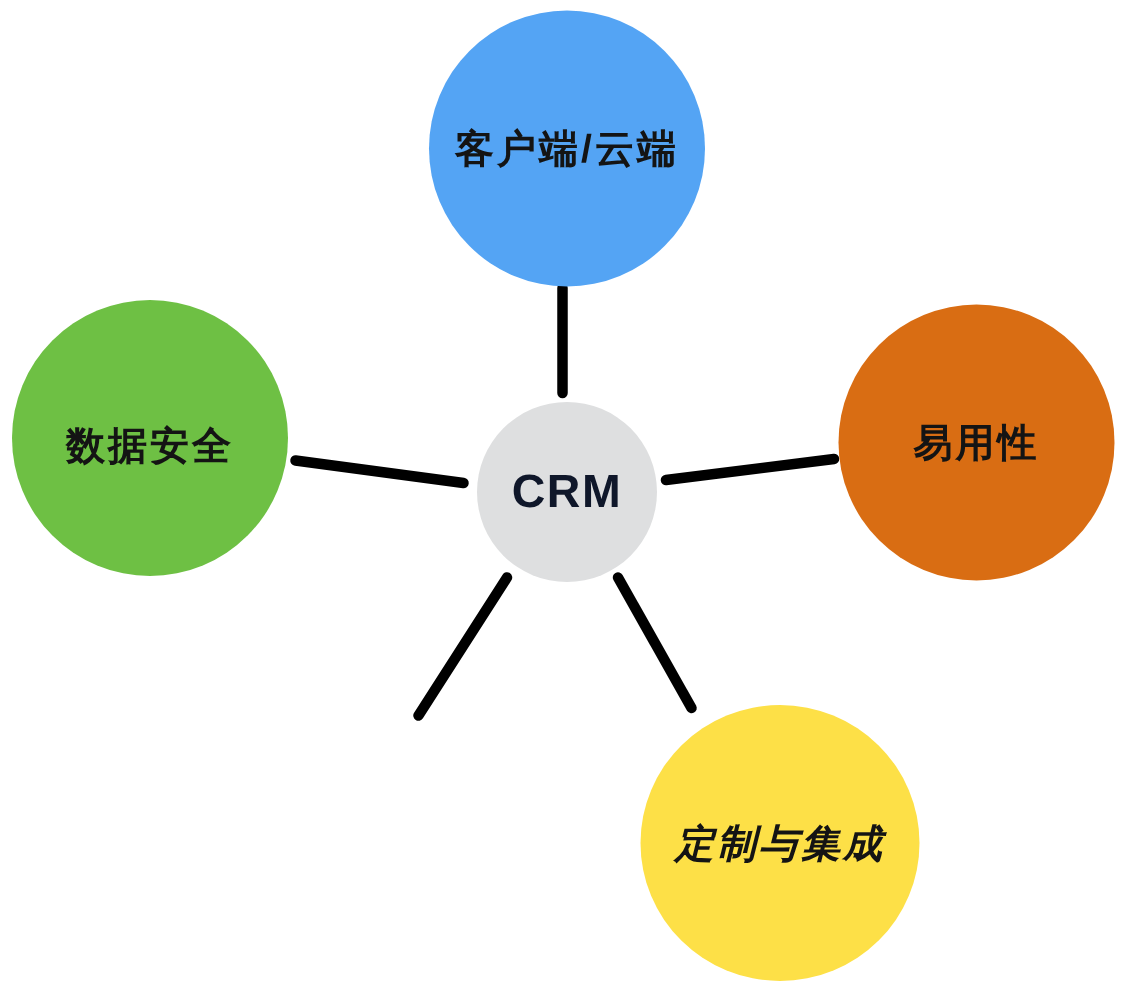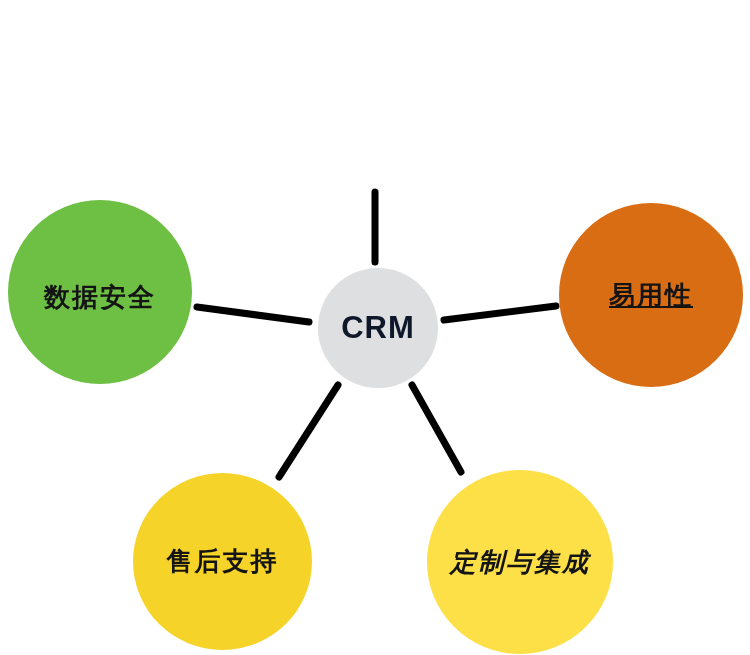--- a/index.html
+++ b/index.html
@@ -55,32 +55,32 @@
 <div class="canvas">
 
   <svg class="connectors" viewBox="0 0 750 655" xmlns="http://www.w3.org/2000/svg">
     <line x1="375" y1="192" x2="375" y2="262" stroke-width="7" stroke-linecap="round" stroke="#000000"></line>
     <line x1="197" y1="307" x2="309" y2="322" stroke-width="7" stroke-linecap="round" stroke="#000000"></line>
     <line x1="444" y1="320" x2="556" y2="306" stroke-width="7" stroke-linecap="round" stroke="#000000"></line>
     <line x1="338" y1="385" x2="279" y2="477" stroke-width="7" stroke-linecap="round" stroke="#000000"></line>
     <line x1="412" y1="385" x2="461" y2="472" stroke-width="7" stroke-linecap="round" stroke="#000000"></line>
   </svg>
 
+  <div class="node node-top" style="background: rgb(84, 164, 244);">
+    <span class="node-label" style="color: rgb(20, 20, 20);">客户端/云端</span>
+  </div>
 
   <div class="node node-left" style="background: rgb(110, 192, 68);">
     <span class="node-label" style="color: rgb(20, 20, 20); margin-top: 11px;">数据安全</span>
   </div>
 
   <div class="node node-right" style="background: rgb(217, 109, 19);">
-    <span class="node-label" style="color: rgb(20, 20, 20); text-decoration: underline;">易用性</span>
+    <span class="node-label" style="color: rgb(20, 20, 20);">易用性</span>
   </div>
 
-  <div class="node node-bottom-left" style="background: rgb(245, 211, 40);">
-    <span class="node-label" style="color: rgb(20, 20, 20);">售后支持</span>
-  </div>
 
   <div class="node node-bottom-right" style="background: #fde047; font-style: italic;">
     <span class="node-label" style="color: rgb(20, 20, 20);">定制与集成</span>
   </div>
 
   <div class="node node-center" style="background: rgb(222, 223, 224);">
     <span class="center-label" style="color: #0f172a;">CRM</span>
   </div>
 
 </div>

